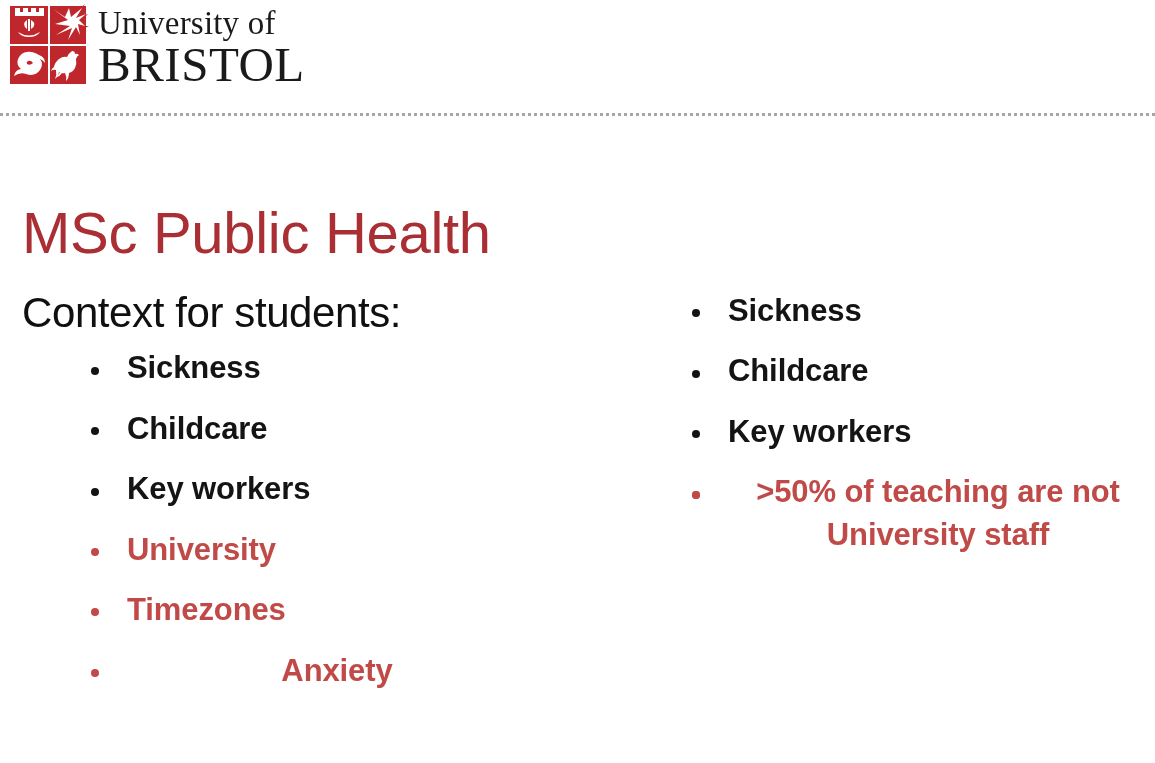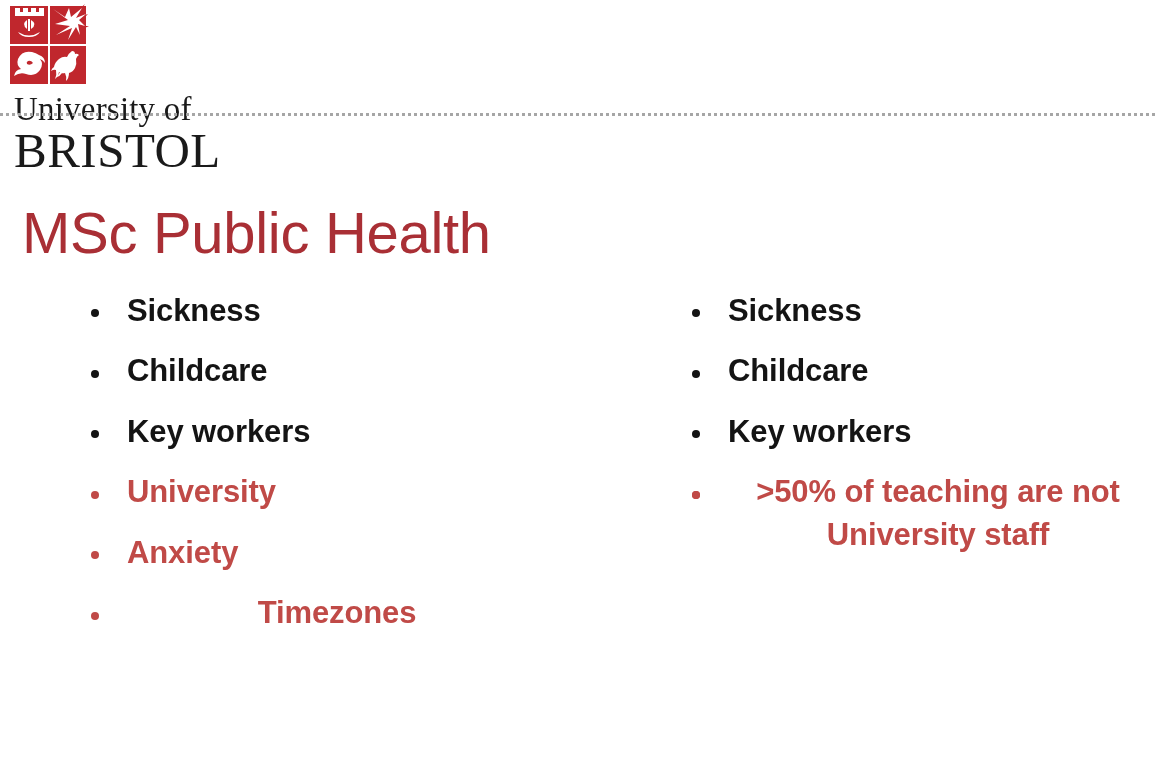--- a/index.html
+++ b/index.html
@@ -28,22 +28,21 @@
     top: 0;
     width: 1155px;
     height: 116px;
   }
 
   .logo-lockup {
     position: absolute;
     left: 6px;
     top: 2px;
     display: flex;
-    align-items: flex-start;
-    flex-direction: column;
+    align-items: center;
   }
 
   .crest {
     width: 84px;
     height: 86px;
     display: block;
   }
 
   .wordmark {
     margin-left: 8px;
@@ -212,44 +211,45 @@
     </div>
   </div>
 
   <div class="divider"></div>
 
   <div class="slide-title">MSc Public Health</div>
 
   <div class="columns">
 
     <div class="column left">
+      <div class="col-heading">Context for students:</div>
       <ul class="bullets">
         <li class="bullet">
           <span class="dot"></span>
           <span class="btext">Sickness</span>
         </li>
         <li class="bullet">
           <span class="dot"></span>
           <span class="btext">Childcare</span>
         </li>
         <li class="bullet">
           <span class="dot"></span>
           <span class="btext">Key workers</span>
         </li>
         <li class="bullet accent">
           <span class="dot"></span>
           <span class="btext">University</span>
         </li>
         <li class="bullet accent">
           <span class="dot"></span>
+          <span class="btext">Timezones</span>
+        </li>
+        <li class="bullet accent">
+          <span class="dot"></span>
           <span class="btext">Anxiety</span>
-        </li>
-        <li class="bullet accent">
-          <span class="dot"></span>
-          <span class="btext">Timezones</span>
         </li>
       </ul>
     </div>
 
     <div class="column right">
       <ul class="bullets">
         <li class="bullet">
           <span class="dot"></span>
           <span class="btext">Sickness</span>
         </li>

